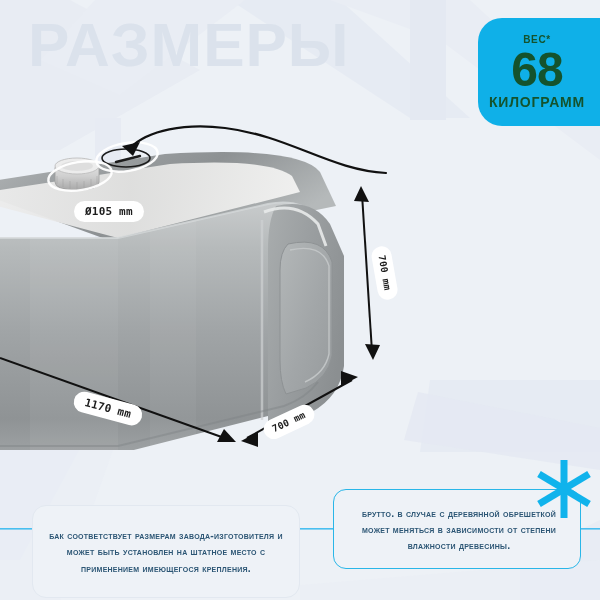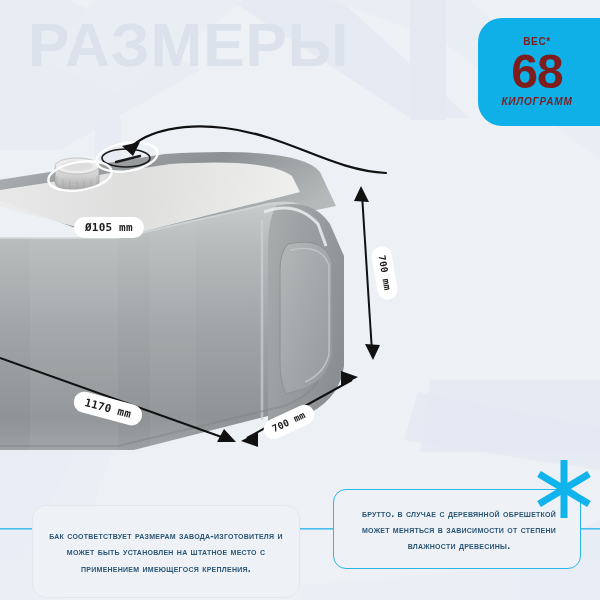--- a/index.html
+++ b/index.html
@@ -46,47 +46,46 @@
     position: absolute;
     right: 0;
     top: 18px;
     width: 122px;
     height: 108px;
     background: #0fb0e8;
     border-top-left-radius: 24px;
     border-bottom-left-radius: 24px;
     border-top-right-radius: 0;
     border-bottom-right-radius: 0;
-    color: #7f1d1d;
+    color: #14532d;
     display: flex;
     flex-direction: column;
     align-items: center;
     justify-content: center;
     padding-right: 4px;
   }
   .weight-badge .wb-top {
     font-size: 10px;
     font-weight: 700;
     letter-spacing: 0.6px;
     line-height: 1;
     margin-bottom: 1px;
   }
   .weight-badge .wb-value {
     font-size: 48px;
     font-weight: 700;
     line-height: 0.98;
     letter-spacing: -1px;
   }
   .weight-badge .wb-unit {
-    font-size: 10px;
+    font-size: 14px;
     font-weight: 700;
     letter-spacing: 0.8px;
     line-height: 1;
     margin-top: 2px;
-    font-style: italic;
   }
 
   
   .callout {
     position: absolute;
     border-radius: 14px;
     background: #eef2f7;
     color: #2b5574;
     text-align: center;
     display: flex;
@@ -151,21 +150,21 @@
     font-size: 11px;
     font-weight: 700;
     border-radius: 999px;
     padding: 5px 11px;
     white-space: nowrap;
     letter-spacing: 0.2px;
     line-height: 1;
   }
   .pill-diameter {
     left: 74px;
-    top: 217px;
+    top: 201px;
   }
   .pill-length {
     left: 73px;
     top: 398px;
     transform: rotate(15deg);
     transform-origin: center center;
   }
   .pill-depth {
     left: 262px;
     top: 412px;

